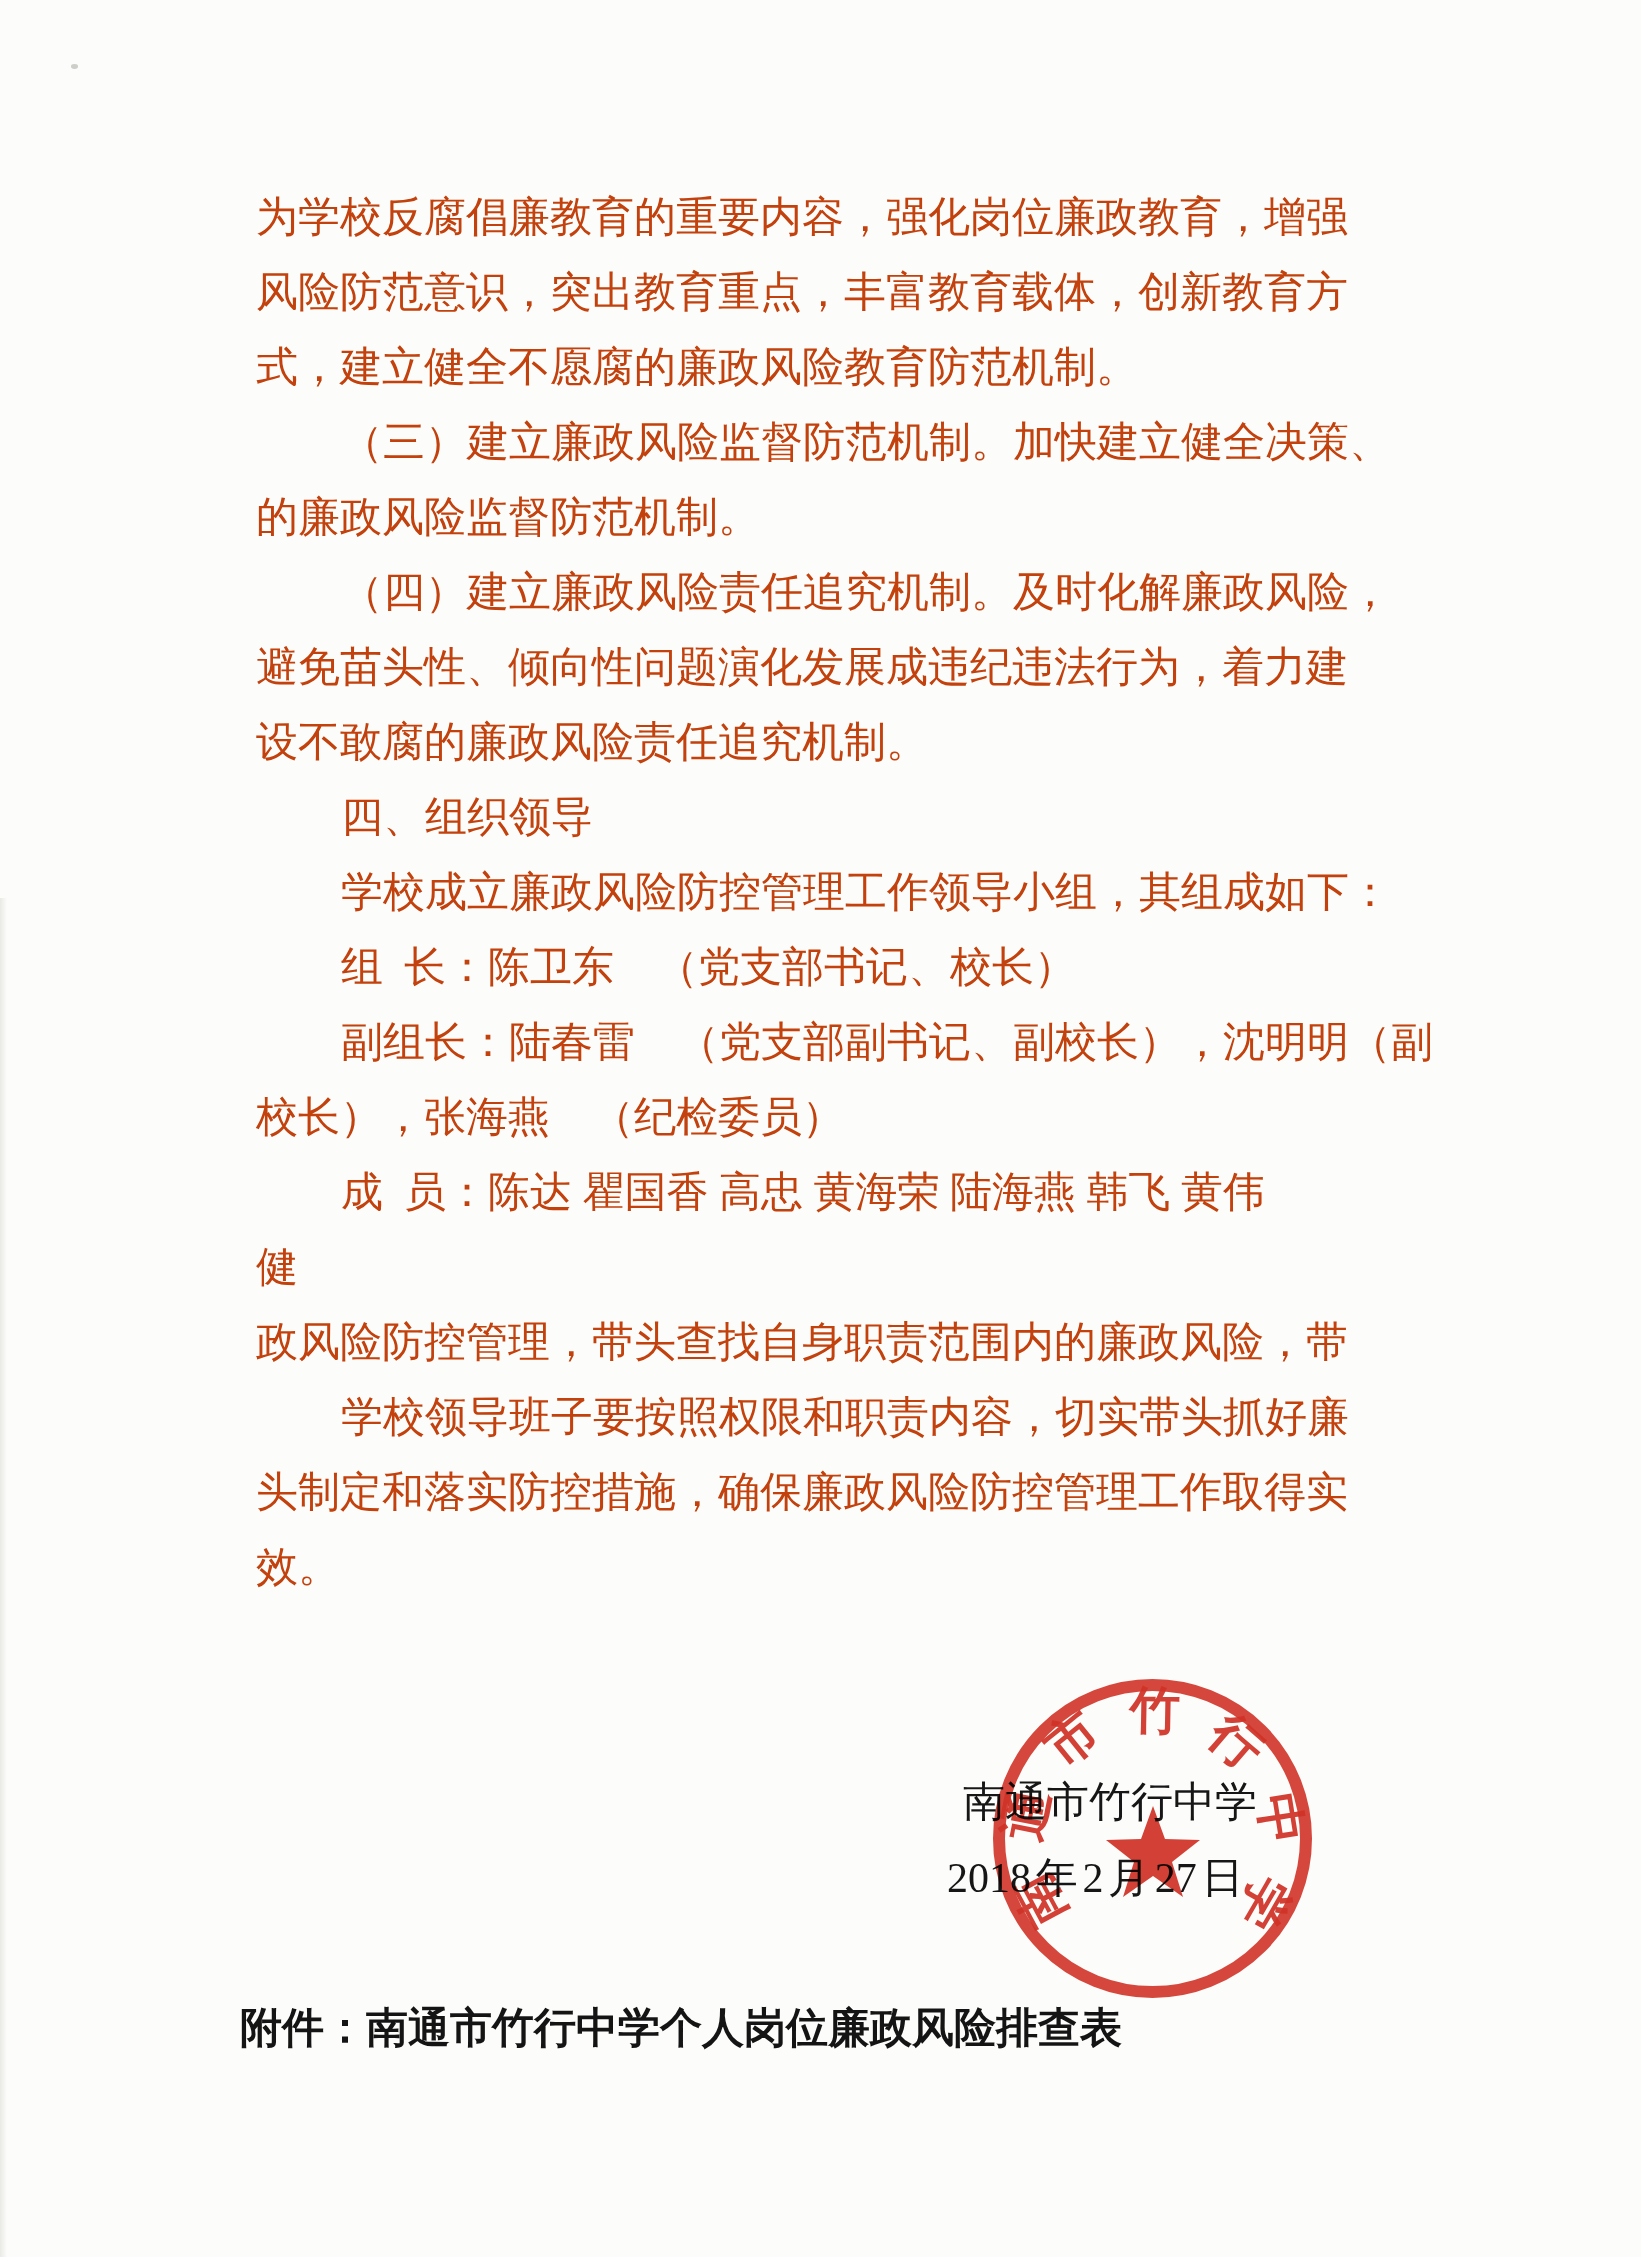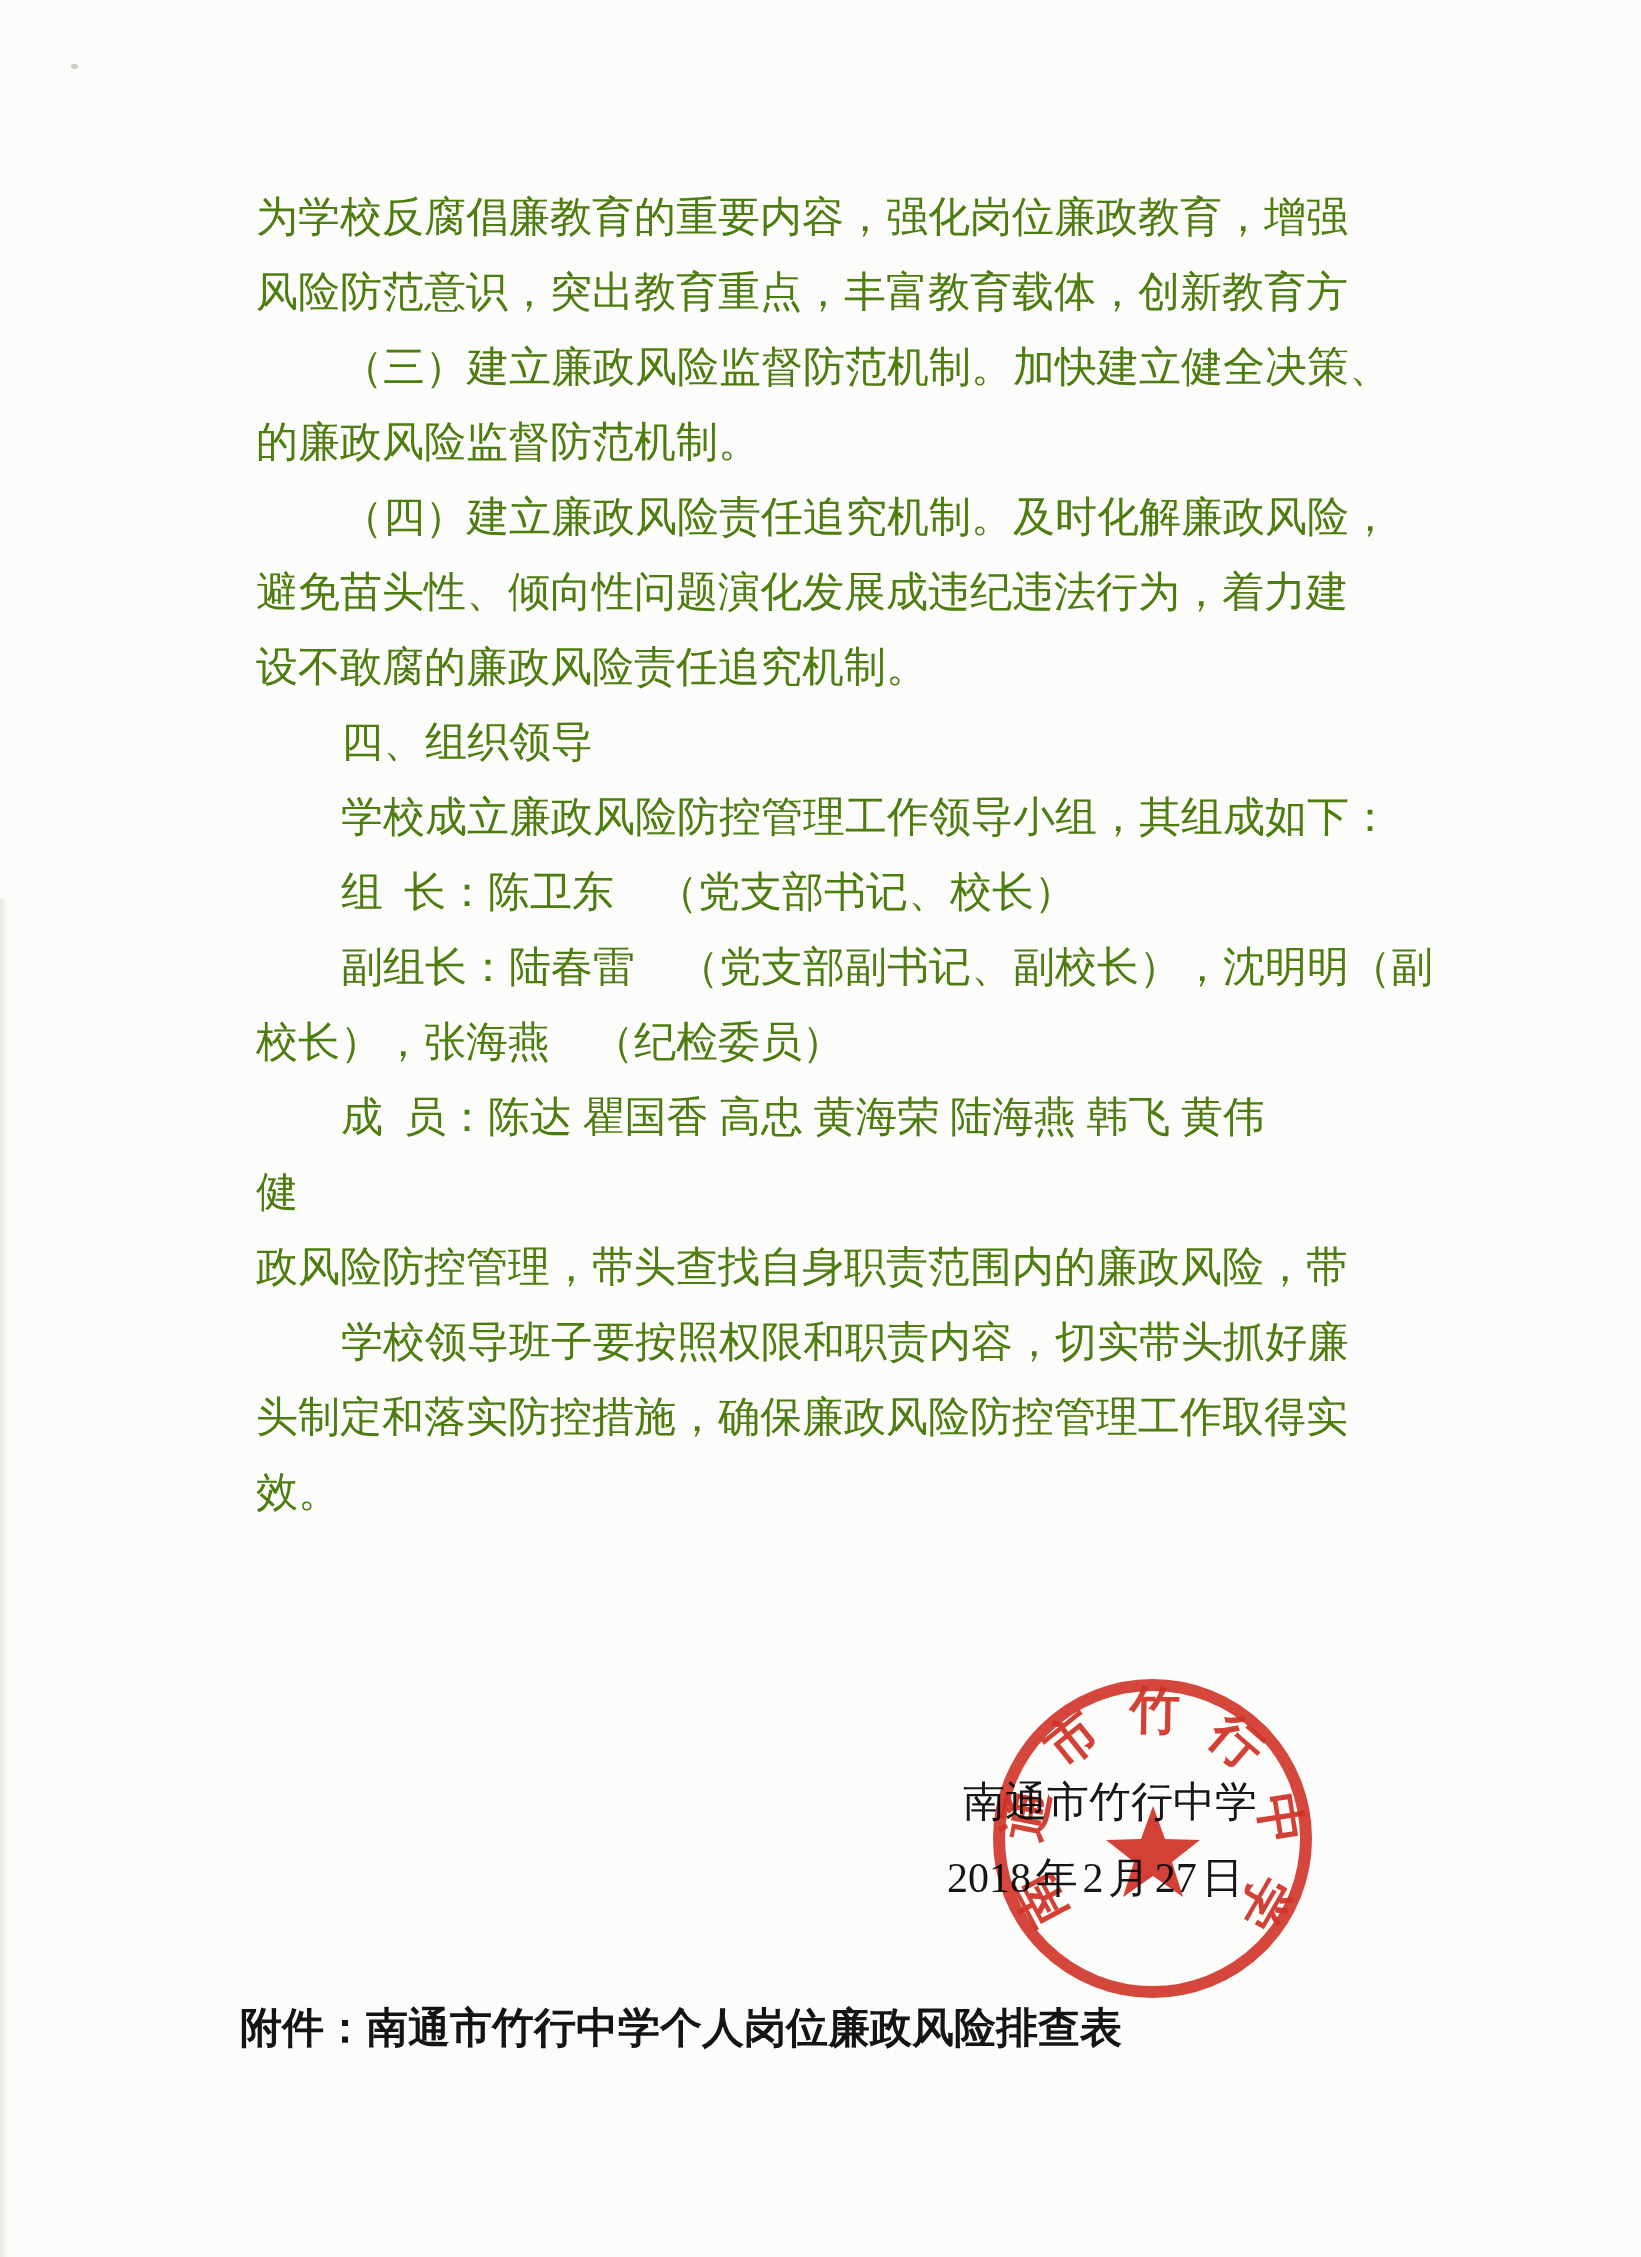--- a/index.html
+++ b/index.html
@@ -16,21 +16,21 @@
     position:absolute;
     left:256px;top:180px;
     width:1120px;
   }
   .line{
     height:75px;
     line-height:75px;
     font-size:42px;
     letter-spacing:0px;
     white-space:pre;
-    color:#4d7c0f;
+    color:#c2410c;
   }
   .line.indent{ padding-left:85px; }
   
   .sig{
     position:absolute;
     left:963px;top:1779px;
     font-size:42px;line-height:1.1;
     white-space:pre;color:#161616;
   }
   .date{
@@ -90,20 +90,21 @@
 <body>
 
 <div class="page">
 
   <div class="speck"></div>
   <div class="edge-shadow"></div>
 
   <div class="textblock" id="bodyBlock">
       <div class="line">为学校反腐倡廉教育的重要内容，强化岗位廉政教育，增强</div>
       <div class="line">风险防范意识，突出教育重点，丰富教育载体，创新教育方</div>
+      <div class="line">式，建立健全不愿腐的廉政风险教育防范机制。</div>
       <div class="line indent">（三）建立廉政风险监督防范机制。加快建立健全决策、</div>
       <div class="line">的廉政风险监督防范机制。</div>
       <div class="line indent">（四）建立廉政风险责任追究机制。及时化解廉政风险，</div>
       <div class="line">避免苗头性、倾向性问题演化发展成违纪违法行为，着力建</div>
       <div class="line">设不敢腐的廉政风险责任追究机制。</div>
       <div class="line indent">四、组织领导</div>
       <div class="line indent">学校成立廉政风险防控管理工作领导小组，其组成如下：</div>
       <div class="line indent">组  长：陈卫东　（党支部书记、校长）</div>
       <div class="line indent">副组长：陆春雷　（党支部副书记、副校长），沈明明（副</div>
       <div class="line">校长），张海燕　（纪检委员）</div>

